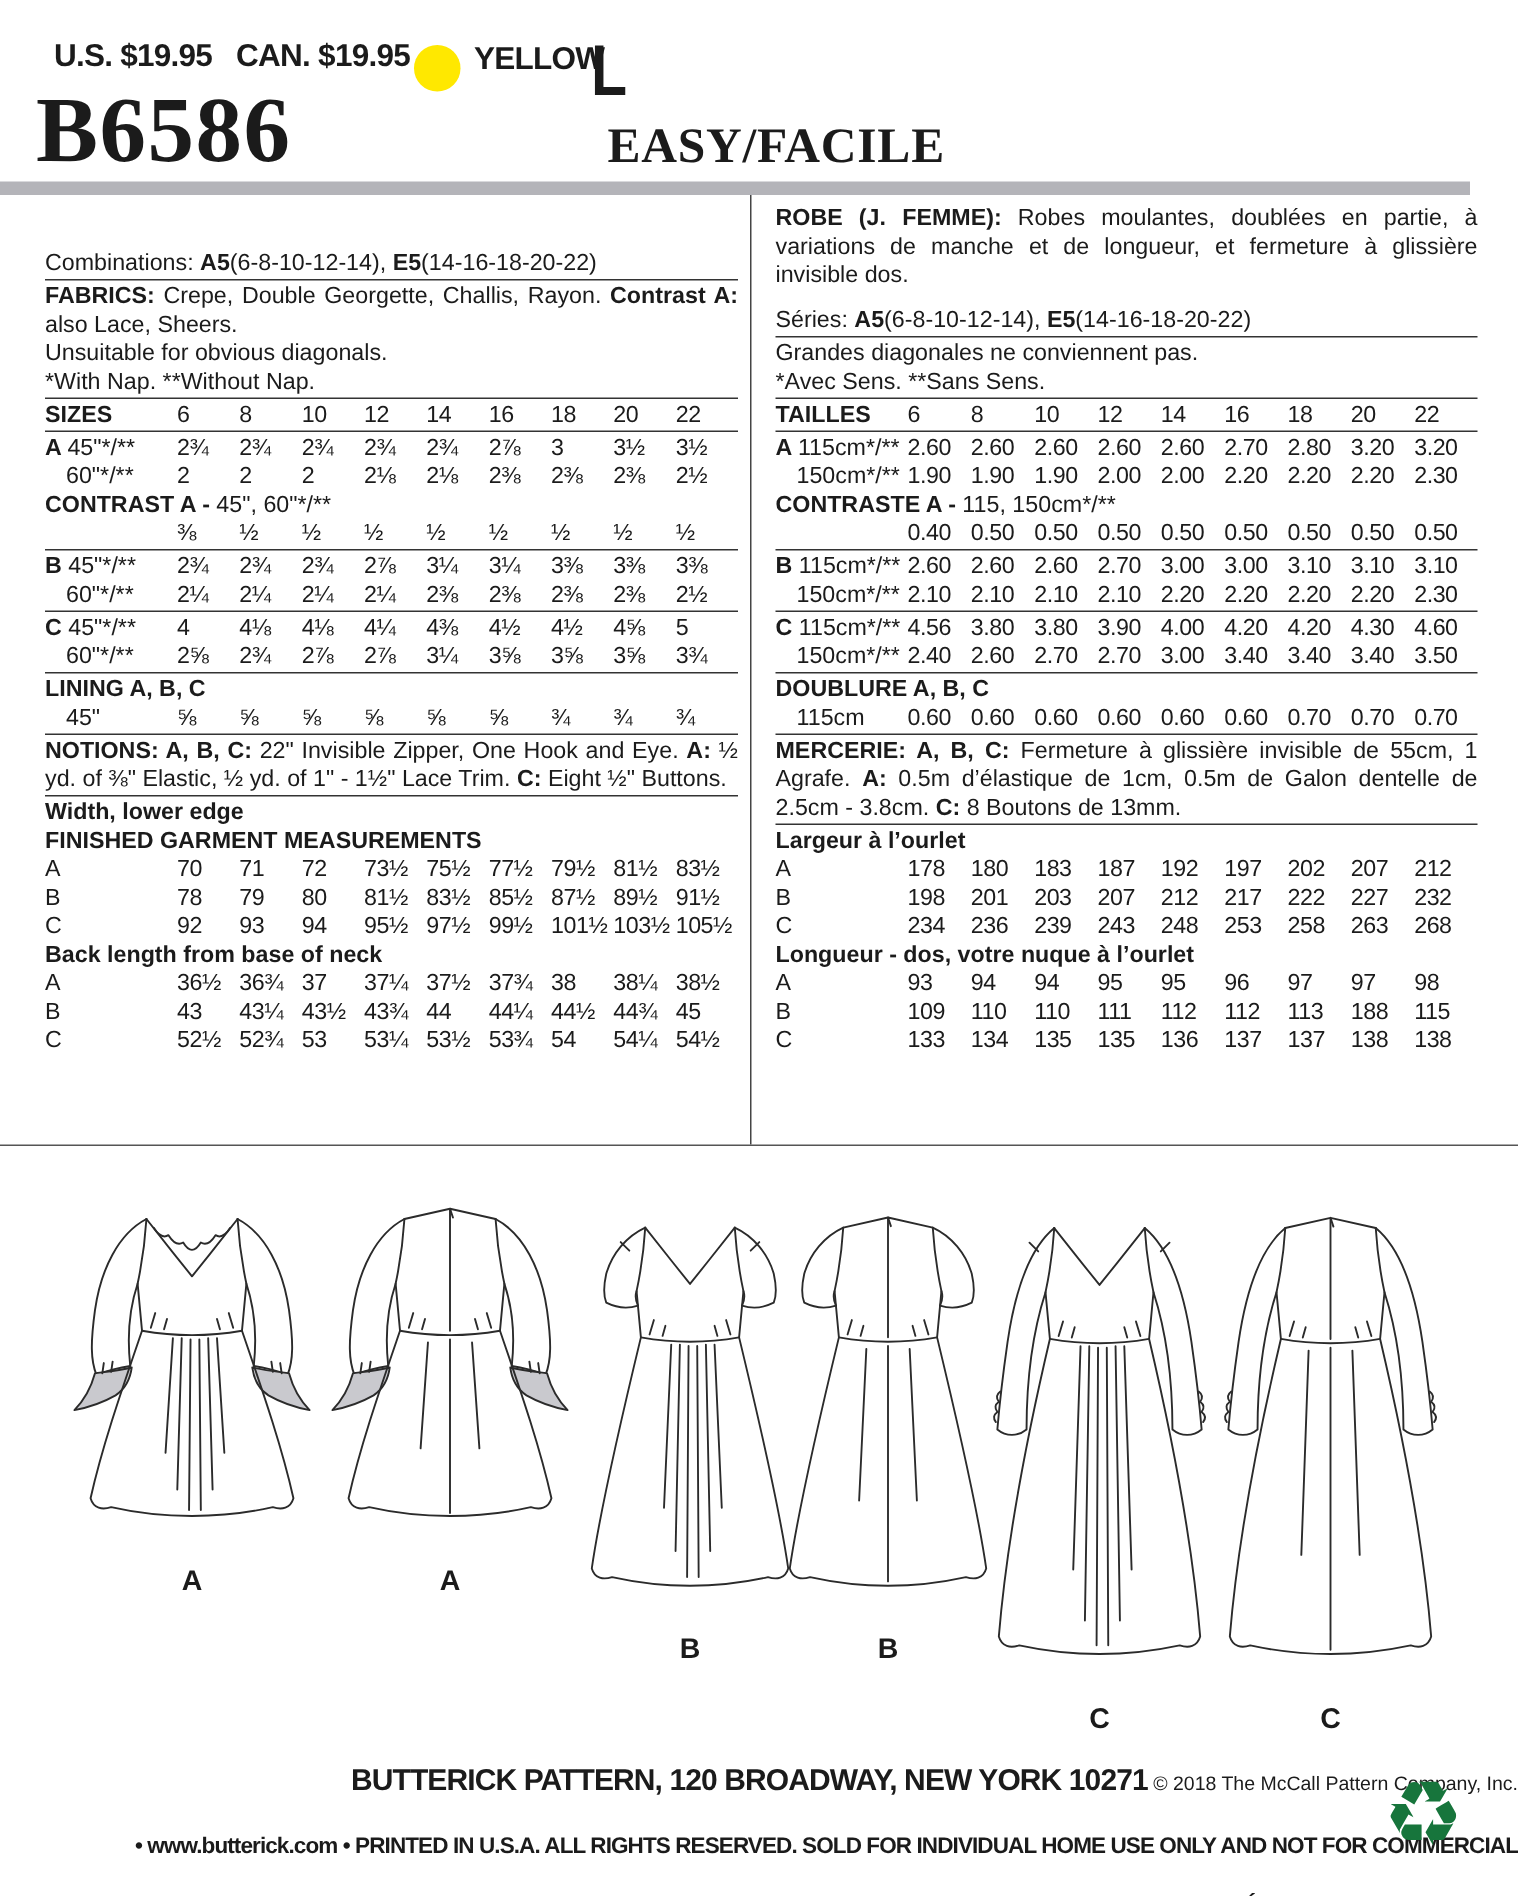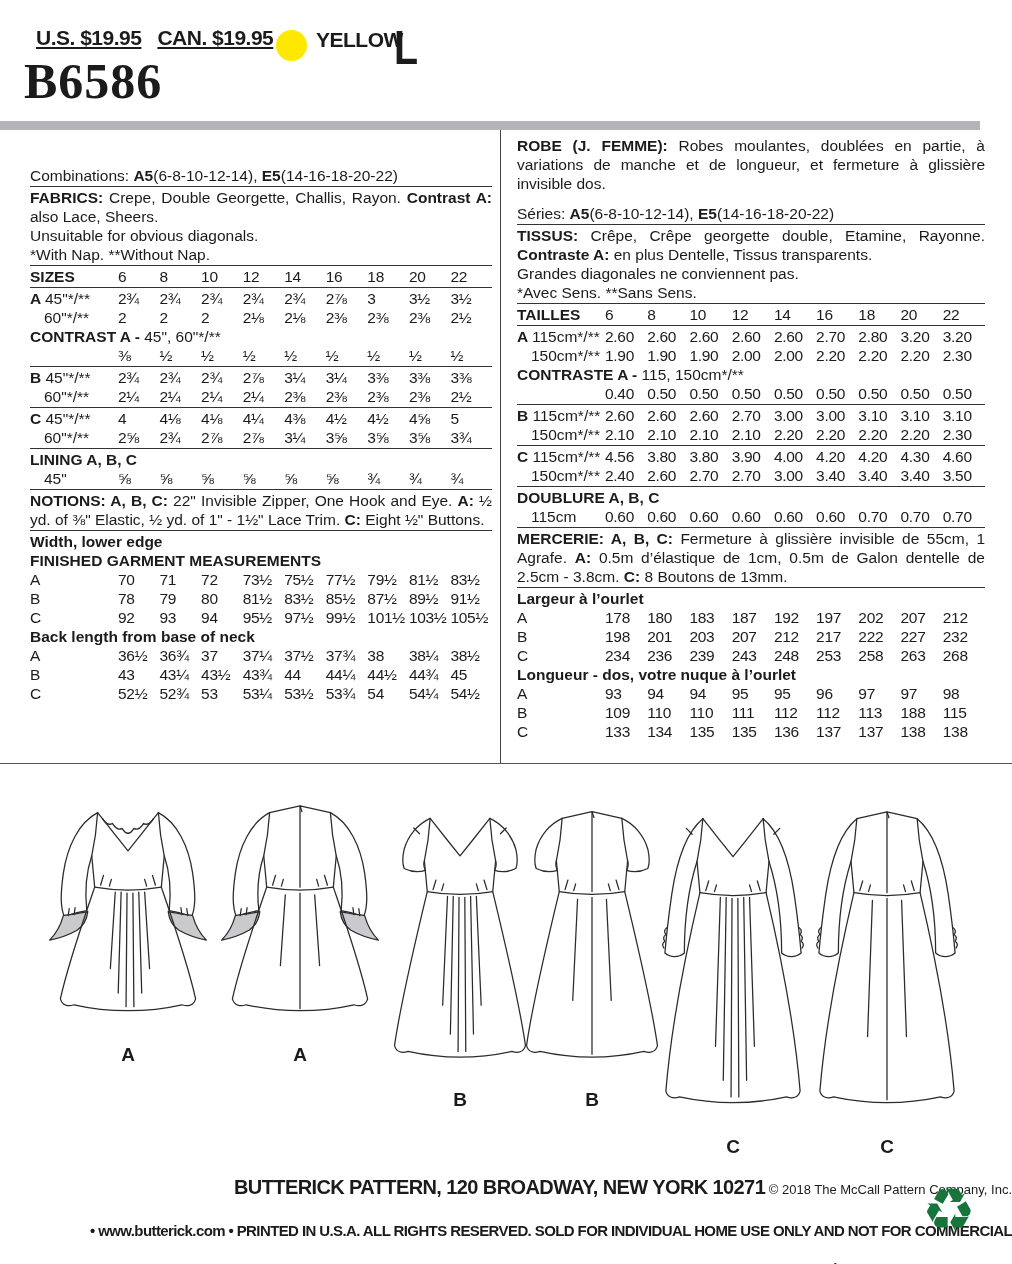--- a/index.html
+++ b/index.html
@@ -1,25 +1,25 @@
 <!DOCTYPE html>
 <html><head>
 <meta charset="utf-8">
 <style>
   html,body{margin:0;padding:0;background:#e8e8e8;}
   .page{position:relative;width:1012px;height:1264px;background:#fff;overflow:hidden;
         font-family:"Liberation Sans","DejaVu Sans",sans-serif;color:#1b1b1b;}
   
-  .price-line{position:absolute;left:36px;top:26px;font-size:21px;font-weight:700;letter-spacing:-0.5px;white-space:nowrap;text-decoration:underline;}
+  .price-line{position:absolute;left:36px;top:26px;font-size:21px;font-weight:700;letter-spacing:-0.5px;white-space:nowrap;}
   .price-line span{margin-right:16px;}
   .color-dot{position:absolute;left:276px;top:30px;width:31px;height:31px;border-radius:50%;}
   .color-name{position:absolute;left:316px;top:28px;font-size:21px;font-weight:700;letter-spacing:-0.5px;}
   .size-letter{position:absolute;left:394px;top:20px;font-size:48px;font-weight:700;transform:scaleX(.82);transform-origin:left top;}
   .pattern-number{position:absolute;left:24px;top:52px;font-family:"Liberation Serif","DejaVu Serif",serif;
-        font-size:50px;font-weight:700;letter-spacing:1px;text-align:right;}
+        font-size:62px;font-weight:700;letter-spacing:1px;text-align:right;}
   .difficulty{position:absolute;left:405px;top:80px;font-family:"Liberation Serif","DejaVu Serif",serif;
         font-size:33px;font-weight:700;letter-spacing:0.5px;}
   .gray-bar{position:absolute;left:0;top:121px;width:980px;height:9px;}
   .col-divider{position:absolute;left:500px;top:130px;width:1px;height:633px;background:#444;}
   .bottom-rule{position:absolute;left:0;top:763px;width:1012px;height:1px;background:#555;}
   
   .column{position:absolute;top:136px;font-size:15.5px;line-height:19px;}
   .col-en{left:30px;width:462px;}
   .col-fr{left:517px;width:468px;}
   .para{margin:0;}
@@ -48,20 +48,21 @@
 
 <div class="page">
 
   <div class="price-line">
     <span>U.S. $19.95</span><span>CAN. $19.95</span>
   </div>
   <div class="color-dot" style="background-color: rgb(255, 232, 0);"></div>
   <div class="color-name">YELLOW</div>
   <div class="size-letter">L</div>
   <div class="pattern-number">B6586</div>
+  <div class="difficulty">EASY/FACILE</div>
   <div class="gray-bar" style="background-color: rgb(180, 180, 185);"></div>
 
   <div class="column col-en">
       <div style="height: 30px;"></div>
       <div class="para"><span>Combinations: </span><b>A5</b><span>(6-8-10-12-14), </span><b>E5</b><span>(14-16-18-20-22)</span></div>
       <div class="rule"></div>
       <div class="para justify"><b>FABRICS: </b><span>Crepe, Double Georgette, Challis, Rayon. </span><b>Contrast A: </b><span>also Lace, Sheers.</span></div>
       <div class="para"><span>Unsuitable for obvious diagonals.</span></div>
       <div class="para"><span>*With Nap. **Without Nap.</span></div>
       <div class="rule"></div>
@@ -256,21 +257,20 @@
         <div class="tcell">54</div>
         <div class="tcell">54¼</div>
         <div class="tcell">54½</div>
       </div>
     </div>
   <div class="column col-fr">
       <div class="para justify"><b>ROBE (J. FEMME): </b><span>Robes moulantes, doublées en partie, à variations de manche et de longueur, et fermeture à glissière invisible dos.</span></div>
       <div style="height: 11px;"></div>
       <div class="para"><span>Séries: </span><b>A5</b><span>(6-8-10-12-14), </span><b>E5</b><span>(14-16-18-20-22)</span></div>
       <div class="rule"></div>
-      <div class="para justify"><b>TISSUS: </b><span>Crêpe, Crêpe georgette double, Etamine, Rayonne. </span><b>Contraste A: </b><span>en plus Dentelle, Tissus transparents.</span></div>
       <div class="para"><span>Grandes diagonales ne conviennent pas.</span></div>
       <div class="para"><span>*Avec Sens. **Sans Sens.</span></div>
       <div class="rule"></div>
       <div class="trow">
         <div class="tlabel"><b>TAILLES</b></div>
         <div class="tcell">6</div>
         <div class="tcell">8</div>
         <div class="tcell">10</div>
         <div class="tcell">12</div>
         <div class="tcell">14</div>

